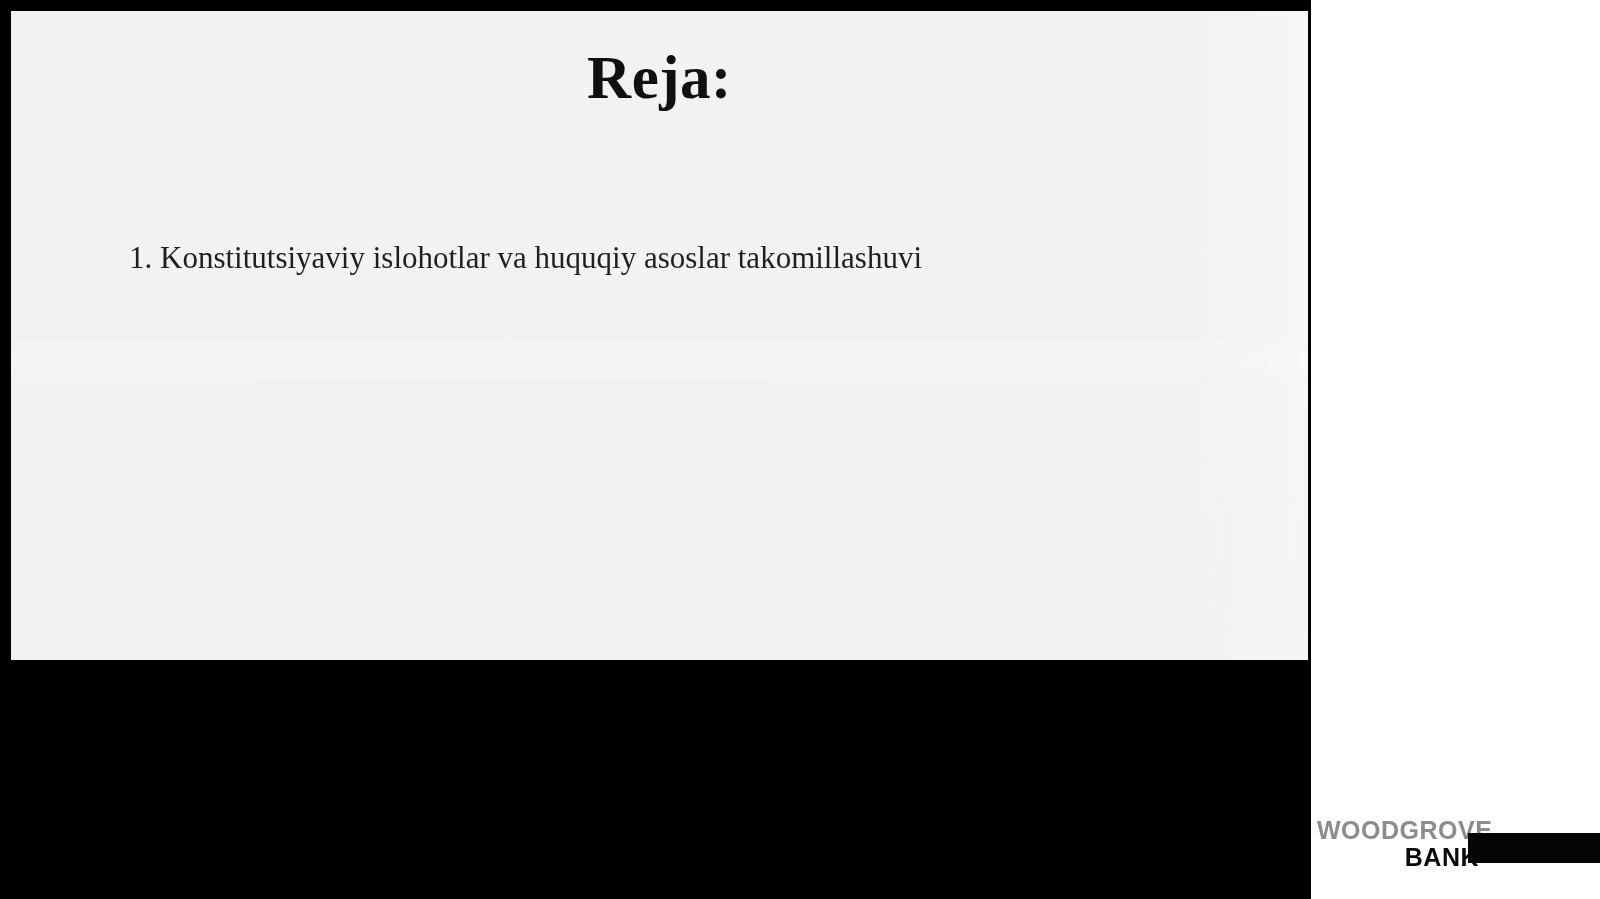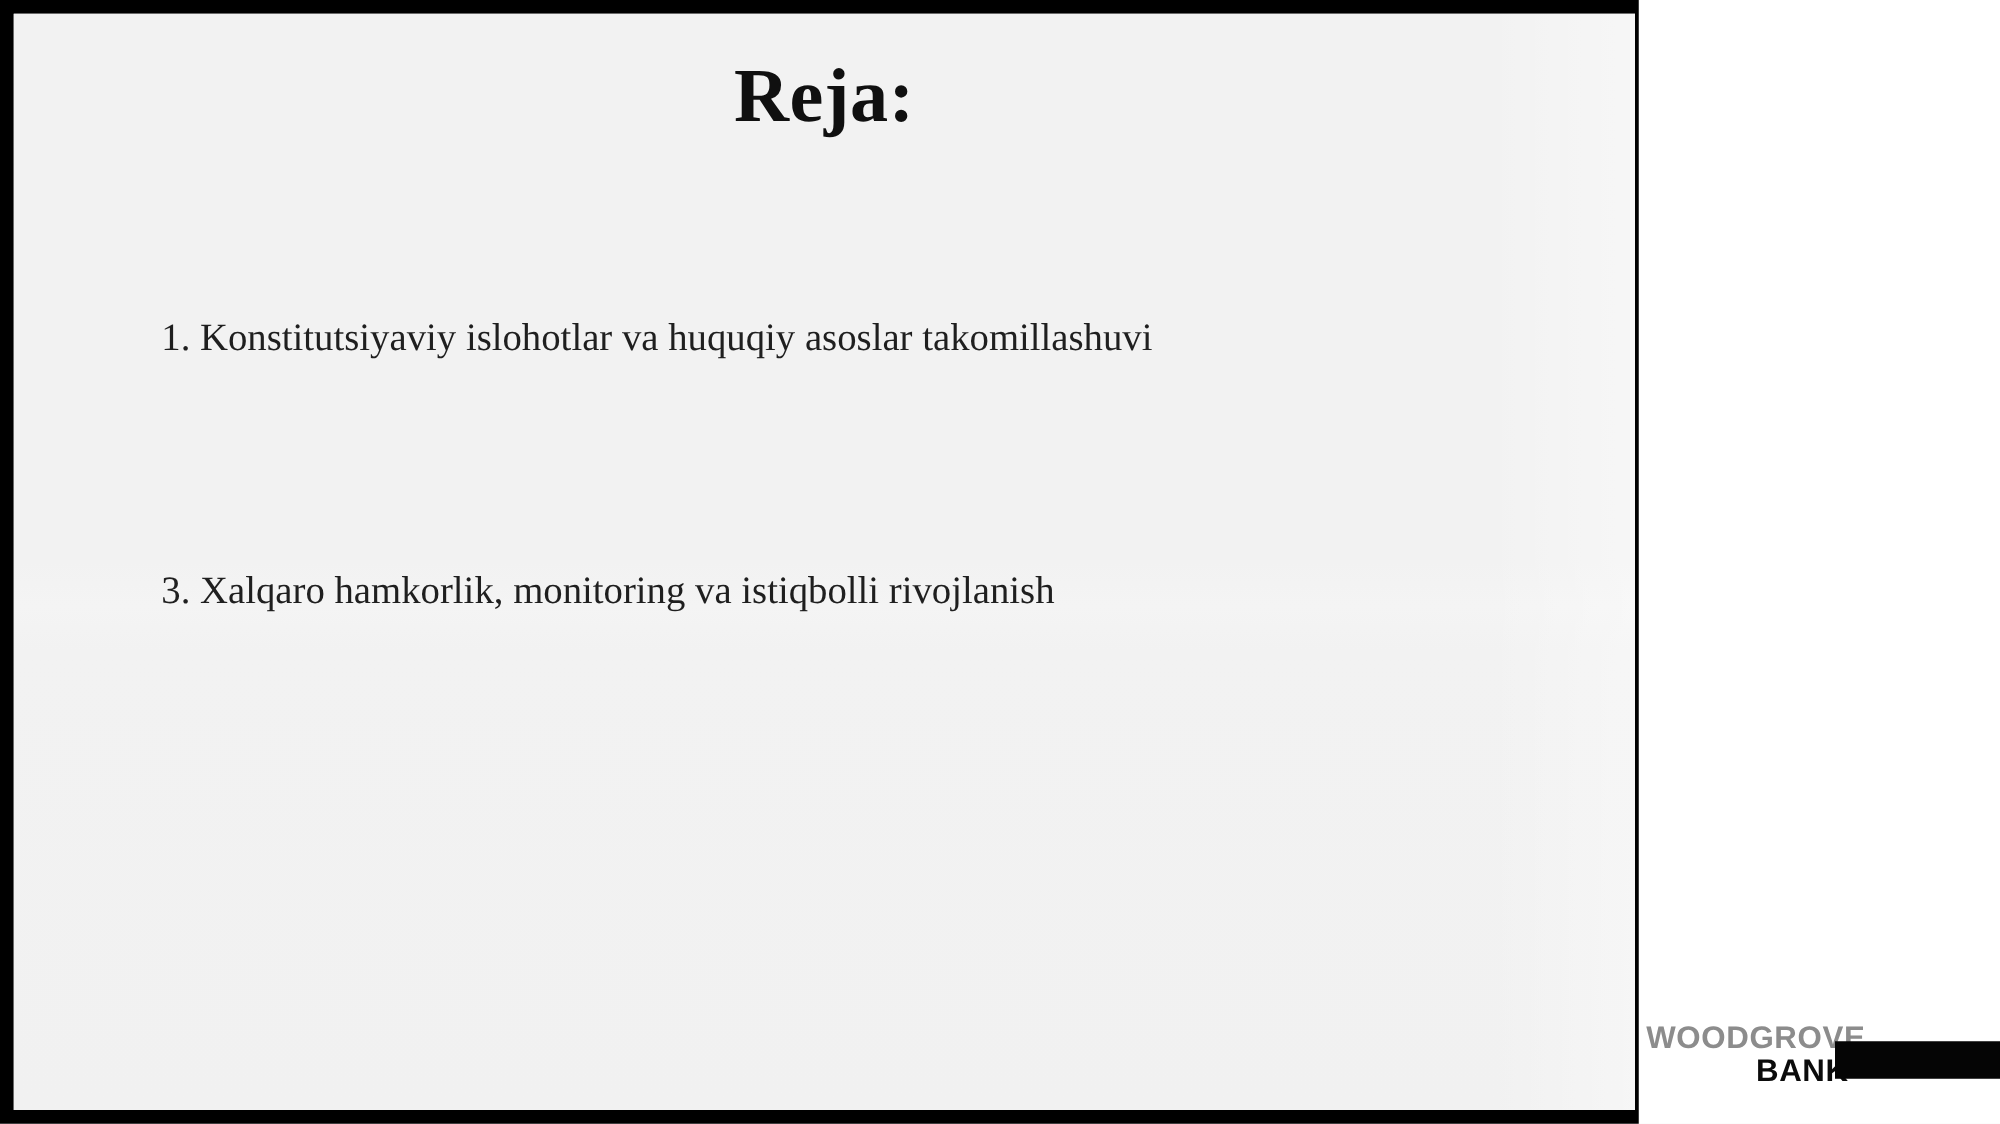--- a/index.html
+++ b/index.html
@@ -24,21 +24,21 @@
     height: 899px;
     background: #000000;
   }
 
   
   .slide {
     position: absolute;
     left: 11px;
     top: 11px;
     width: 1297px;
-    height: 877px;
+    height: 649px;
     background: #f2f2f2;
     background-image: linear-gradient(180deg, #f2f2f2 0%, #f2f2f2 50%, #f4f4f4 54%, #f2f2f2 58%, #f1f1f1 100%);
     box-sizing: border-box;
     overflow: hidden;
   }
   .slide::after {
     
     content: "";
     position: absolute;
     right: 0;
@@ -59,21 +59,21 @@
     font-weight: bold;
     font-size: 61px;
     line-height: 1.1;
     color: #101010;
     letter-spacing: 0.5px;
   }
 
   .agenda {
     position: absolute;
     left: 118px;
-    top: 240px;
+    top: 228px;
     width: 1100px;
   }
   .agenda-item {
     font-family: "Liberation Serif", serif;
     font-size: 31px;
     line-height: 1.25;
     color: #1f1f1f;
     height: 202px;
   }
   .agenda-item:last-child { height: auto; }
@@ -127,21 +127,20 @@
 <body>
 
 <div class="frame-backdrop"></div>
 
 <div class="slide">
 
   <div class="slide-title">Reja:</div>
 
   <div class="agenda">
     <div class="agenda-item">1. Konstitutsiyaviy islohotlar va huquqiy asoslar takomillashuvi</div>
-    <div class="agenda-item">3. Xalqaro hamkorlik, monitoring va istiqbolli rivojlanish</div>
   </div>
 
 </div>
 
 <div class="brand-logo">
   <div class="brand-wordmark">WOODGROVE</div>
   <div class="brand-sub">BANK</div>
   <div class="brand-block"></div>
 </div>
 

